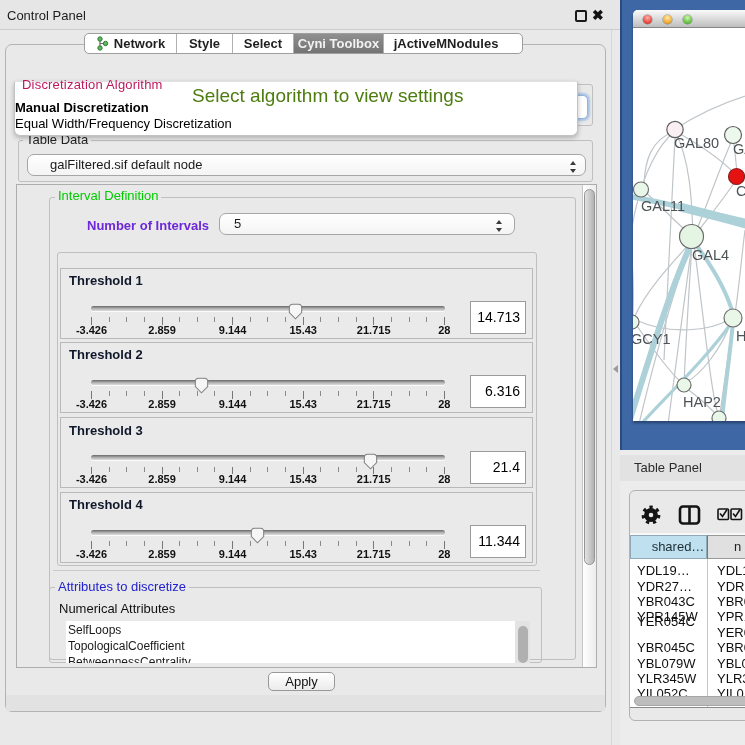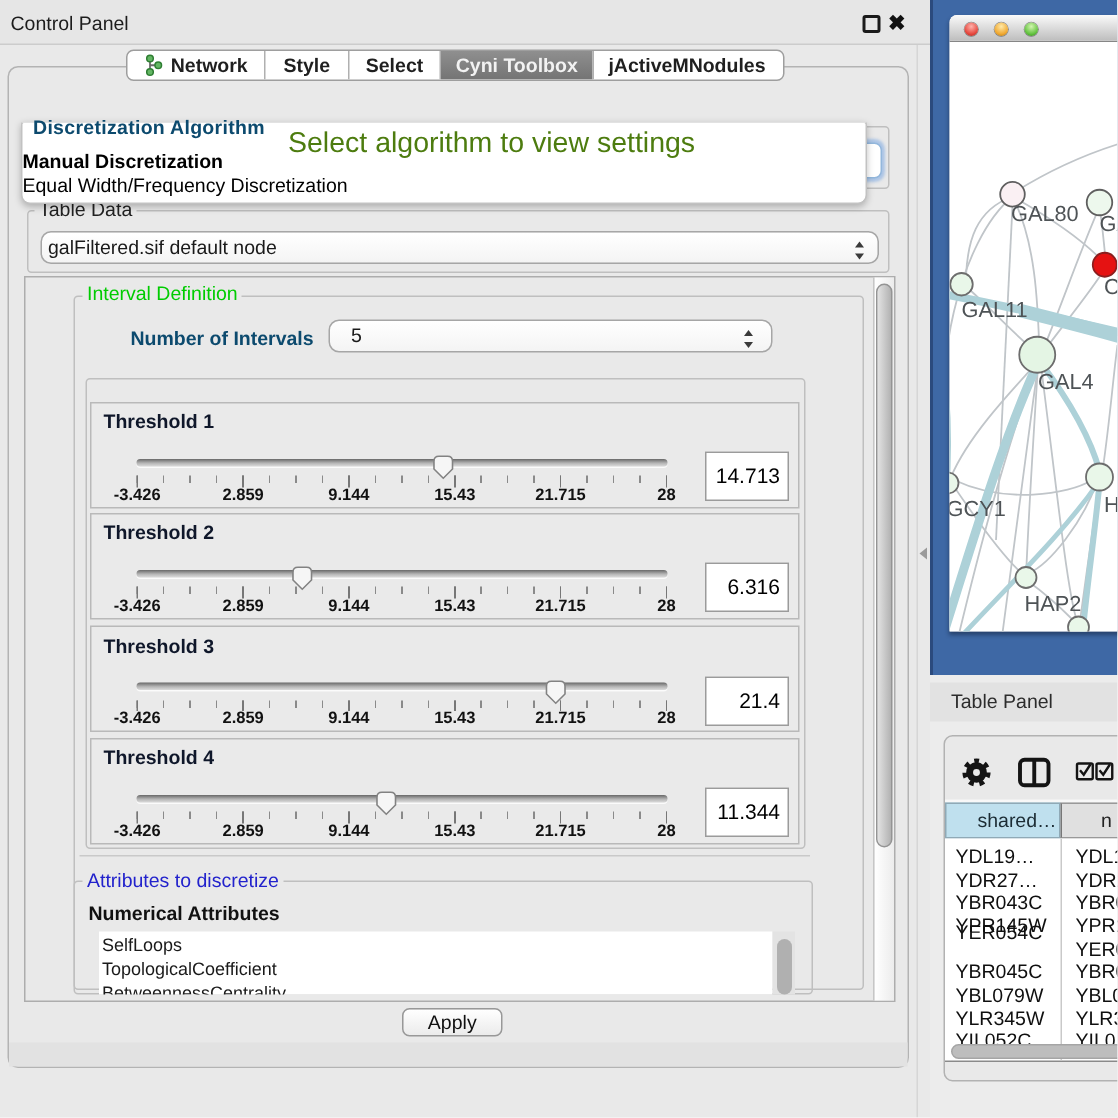--- a/index.html
+++ b/index.html
@@ -36,37 +36,37 @@
 <div class="a" style="left:5px;top:44px;width:601px;height:668px;border:1px solid #b3b3b3;border-radius:7px;background:#e9e9e9"></div>
 <div class="seg" style="left:84px;top:33px;width:439px;height:21px">
 <div style="width:92px"><svg width="13" height="15" viewBox="0 0 13 15" style="margin-right:5px">
           <path d="M4 3 L4 12 M4 7.5 L9 7.5" stroke="#6a6a6a" stroke-width="1.2" fill="none"></path>
           <circle cx="4" cy="3" r="2.2" fill="#63b663" stroke="#2e7d32" stroke-width="1"></circle>
           <circle cx="4" cy="12" r="2.2" fill="#63b663" stroke="#2e7d32" stroke-width="1"></circle>
           <circle cx="9.5" cy="7.5" r="2.2" fill="#63b663" stroke="#2e7d32" stroke-width="1"></circle>
         </svg>Network</div>
 <div style="width:56px">Style</div>
 <div style="width:61px">Select</div>
-<div class="sel" style="width:102px">Cyni Toolbox</div>
+<div class="sel" style="width:90px">Cyni Toolbox</div>
 <div style="width:124px">jActiveMNodules</div>
 </div>
 <div class="grp" style="left:18px;top:84px;width:575px;height:42px"></div>
 <div class="a" style="left:536px;top:95px;width:52px;height:24px;background:#fff;border:1px solid #93b7dc;border-radius:5px;box-shadow:0 0 2px 2px rgba(120,165,225,.55)"></div>
 <div class="grp" style="left:18px;top:140px;width:575px;height:42px"></div>
 <div class="gt" style="left:23px;top:133px;color:#222">Table Data</div>
 <div class="combo" style="left:27px;top:154px;width:559px;height:22px;line-height:20px">
-<span style="padding-left:4px">galFiltered.sif default node</span>
+<span style="padding-left:22px">galFiltered.sif default node</span>
 <div class="car caru" style="right:9px;top:6px"></div><div class="car card" style="right:9px;top:13.5px"></div>
 </div>
 <div class="a" style="left:16px;top:184px;width:581px;height:484px;border:1px solid #adadad;background:#e9e9e9"></div>
 <div class="a" style="left:582px;top:185px;width:14px;height:482px;background:linear-gradient(90deg,#ffffff,#ececec);border-left:1px solid #c6c6c6"></div>
 <div class="a" style="left:584px;top:189px;width:11px;height:376px;border-radius:6px;background:linear-gradient(90deg,#e3e3e3,#b2b2b2);border:1px solid #949494"></div>
 <div class="grp" style="left:49px;top:197px;width:527px;height:463px"></div>
 <div class="gt" style="left:55px;top:188.5px;color:#00cc00">Interval Definition</div>
-<div class="a" style="left:87px;top:217.5px;font-size:13px;font-weight:bold;color:#0c4a6e">Number of Intervals</div>
+<div class="a" style="left:87px;top:217.5px;font-size:13px;font-weight:bold;color:#6d28d9">Number of Intervals</div>
 <div class="combo" style="left:219px;top:213px;width:296px;height:22px;line-height:20px">
 <span style="padding-left:14px">5</span>
 <div class="car caru" style="right:12px;top:6px"></div><div class="car card" style="right:12px;top:13.5px"></div>
 </div>
 <div class="grp" style="left:57px;top:252px;width:480px;height:314px"></div>
     <div class="a" style="left:53px;top:570px;width:487px;height:1px;background:#c9c9c9"></div>
 <div class="thr" style="top:267.5px">
       <div class="tl">Threshold 1</div>
       <div class="track"></div>
       <div class="tmin"></div>
@@ -125,32 +125,32 @@
       <div class="lbl" style="left:30.5px">-3.426</div>
       <div class="lbl" style="left:101.1px">2.859</div>
       <div class="lbl" style="left:171.6px">9.144</div>
       <div class="lbl" style="left:242.2px">15.43</div>
       <div class="lbl" style="left:312.7px">21.715</div>
       <div class="lbl" style="left:383.3px">28</div>
       <div class="val">11.344</div>
     </div>
 <div class="grp" style="left:49px;top:587px;width:493px;height:76px"></div>
 <div class="gt" style="left:55px;top:579.5px;color:#2222cc">Attributes to discretize</div>
-<div class="a" style="left:59px;top:601px;font-size:13px;font-weight:bold;color:#111">Numerical Attributes</div>
+<div class="a" style="left:59px;top:601px;font-size:13px;font-weight:normal;color:#111">Numerical Attributes</div>
 <div class="a" style="left:66px;top:621px;width:449px;height:42px;background:#fff;overflow:hidden">
       <div class="lst" style="padding-left:2px;padding-top:1px">SelfLoops</div>
       <div class="lst" style="padding-left:2px">TopologicalCoefficient</div>
       <div class="lst" style="padding-left:2px">BetweennessCentrality</div>
     </div>
 <div class="a" style="left:515px;top:621px;width:15px;height:42px;background:#e3e3e3"></div>
 <div class="a" style="left:518px;top:626px;width:10px;height:37px;border-radius:5px;background:#b0b0b0"></div>
 <div class="a" style="left:6px;top:695px;width:599px;height:16px;background:#e2e2e2"></div>
     <div class="a" style="left:268px;top:672px;width:67px;height:19px;background:linear-gradient(#ffffff,#ebebeb);border:1px solid #989898;border-radius:5px;font-size:13px;color:#111;text-align:center;line-height:17px">Apply</div>
 <div class="a" style="left:14px;top:81px;width:564px;height:55px;background:#ffffff;border:1px solid #c2c2c2;border-top-color:#e2e2e2;border-radius:2px 2px 6px 6px;box-shadow:0 2px 5px rgba(0,0,0,.25)"></div>
-<div class="a" style="left:22px;top:77px;font-size:13px;font-weight:bold;color:#0c4a6e;letter-spacing:.2px">Discretization Algorithm</div>
+<div class="a" style="left:22px;top:77px;font-size:13px;font-weight:normal;color:#be185d;letter-spacing:.2px">Discretization Algorithm</div>
 <div class="a" style="left:192px;top:85px;font-size:19px;font-weight:normal;color:#4d7c0f">Select algorithm to view settings</div>
 <div class="a" style="left:15px;top:100px;font-size:13px;font-weight:bold;color:#000">Manual Discretization</div>
 <div class="a" style="left:15px;top:115.5px;font-size:13px;color:#000">Equal Width/Frequency Discretization</div>
 <div class="a" style="left:620px;top:0;width:125px;height:450px;background:#3e68a5;border-left:2px solid #2b4a7d"></div>
 <div class="a" style="left:633px;top:10px;width:115px;height:411px;background:#fff;border-radius:5px 0 0 0;box-shadow:0 2px 3px rgba(10,20,40,.45)"></div>
 <div class="a" style="left:633px;top:10px;width:115px;height:18px;background:linear-gradient(#fafafa,#bebebe);border-bottom:1px solid #868686;border-radius:5px 0 0 0"></div>
 <div class="a" style="left:643px;top:14.5px;width:9px;height:9px;border-radius:50%;background:radial-gradient(circle at 50% 30%, #ffb2ac, #e5463c 65%, #9c2b22);box-shadow:0 0 0 0.5px rgba(60,60,60,.55)"></div>
 <div class="a" style="left:663px;top:14.5px;width:9px;height:9px;border-radius:50%;background:radial-gradient(circle at 50% 30%, #ffe9a8, #f0a830 65%, #a06a10);box-shadow:0 0 0 0.5px rgba(60,60,60,.55)"></div>
 <div class="a" style="left:683px;top:14.5px;width:9px;height:9px;border-radius:50%;background:radial-gradient(circle at 50% 30%, #d2f5b0, #62c23e 65%, #2f7d1a);box-shadow:0 0 0 0.5px rgba(60,60,60,.55)"></div>
 <svg class="a" style="left:633px;top:28px" width="112" height="393" viewBox="633 28 112 393">

